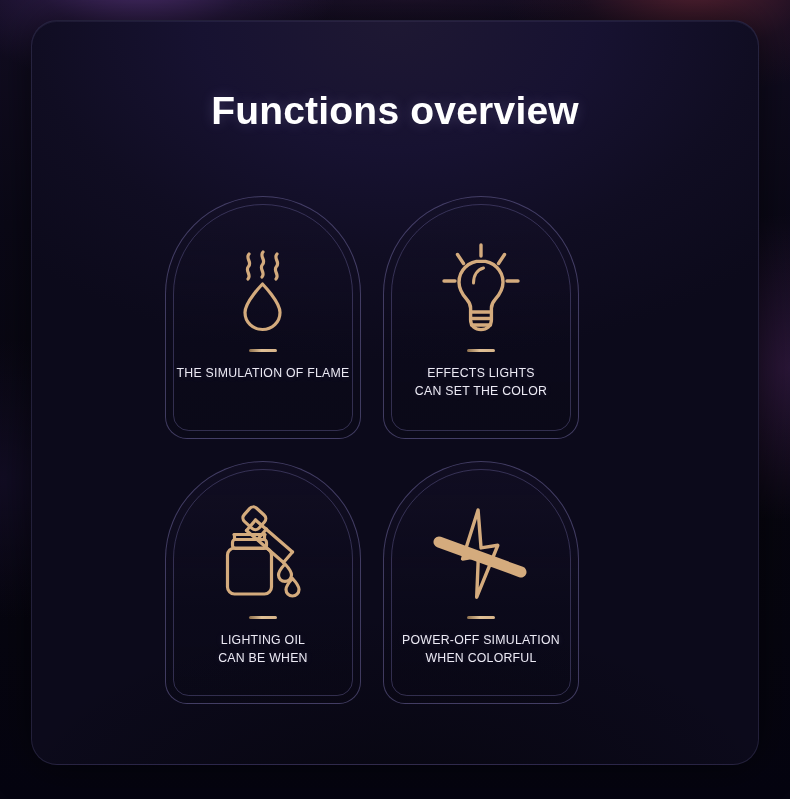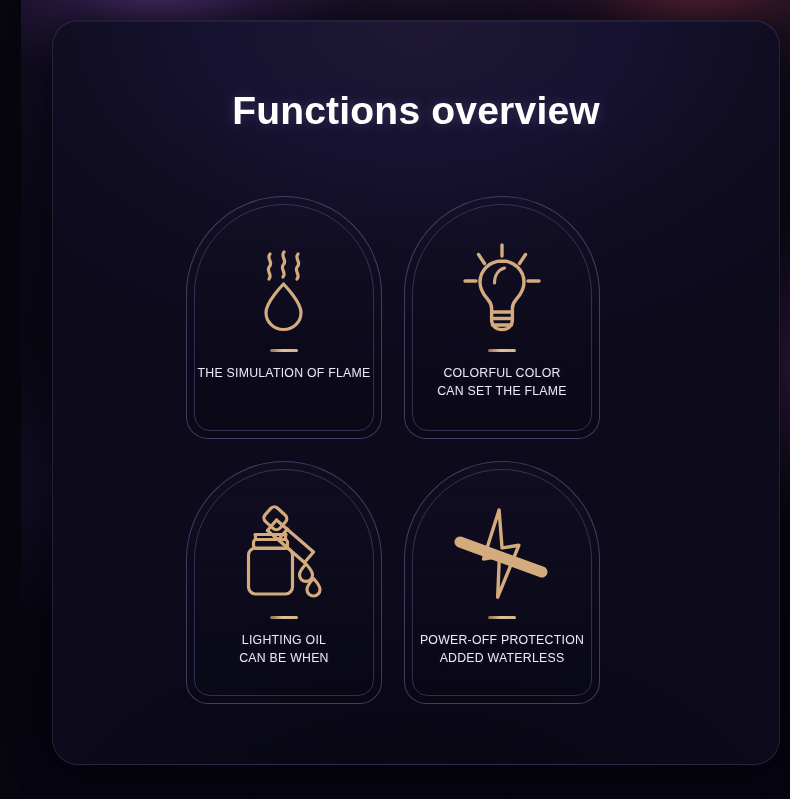--- a/index.html
+++ b/index.html
@@ -20,21 +20,20 @@
   #page-root {
     position: absolute;
     inset: 0;
     background:
       radial-gradient(ellipse 280px 170px at 18% -4%, rgba(86,52,122,0.95) 0%, rgba(60,36,90,0.45) 40%, rgba(12,9,24,0) 72%),
       radial-gradient(ellipse 300px 150px at 52% -8%, rgba(120,60,110,0.55) 0%, rgba(60,30,60,0.2) 45%, rgba(12,9,24,0) 75%),
       radial-gradient(ellipse 260px 150px at 88% -2%, rgba(132,48,60,0.60) 0%, rgba(70,26,40,0.25) 45%, rgba(12,9,24,0) 75%),
       radial-gradient(ellipse 220px 220px at 100% 46%, rgba(92,44,110,0.40) 0%, rgba(30,16,45,0) 70%),
       radial-gradient(ellipse 300px 200px at 0% 60%, rgba(20,14,40,0.8) 0%, rgba(8,6,18,0) 70%),
       linear-gradient(180deg, #120d22 0%, #0a0816 28%, #07060f 60%, #050410 100%);
-    margin-left: 21px;
   }
 
   
   .panel {
     position: absolute;
     left: 31px;
     top: 20px;
     width: 728px;
     height: 745px;
     border-radius: 26px;
@@ -196,22 +195,22 @@
                 <path d="M37.5 42 C37.5 34 41.5 28.6 47.5 27" stroke-width="3"></path>
 
                 <line x1="35.5" y1="77.5" x2="54.5" y2="77.5"></line>
                 <line x1="35.5" y1="84" x2="54.5" y2="84"></line>
                 <path d="M34.6 71 L34.6 79 C34.6 84.8 39.2 88.6 45 88.6 C50.8 88.6 55.4 84.8 55.4 79 L55.4 71" stroke-linejoin="round"></path>
               </g>
             </svg>
           </div>
           <div class="divider"></div>
           <div class="card-text">
-            <span class="ln">COLORFUL COLOR</span>
-            <span class="ln">CAN SET THE FLAME</span>
+            <span class="ln">EFFECTS LIGHTS</span>
+            <span class="ln">CAN SET THE COLOR</span>
           </div>
         </div>
       </div>
 
       <div class="card card-row2">
         <div class="inner-arch"></div>
         <div class="card-body">
           <div class="icon-wrap">
             <svg width="100" height="96" viewBox="0 0 100 96">
               <g fill="none" stroke="#d4ab7d" stroke-width="3.2" stroke-linecap="round" stroke-linejoin="round">
@@ -253,21 +252,21 @@
               <g fill="none" stroke="#d4ab7d" stroke-linecap="round" stroke-linejoin="round">
 
                 <path d="M56 6 L33 52 L49 52 L41 92 L70 44 L53 44 Z" stroke-width="3.4" transform="rotate(-9 52 50)"></path>
 
                 <path d="M10 38 L92 68" stroke-width="11"></path>
               </g>
             </svg>
           </div>
           <div class="divider"></div>
           <div class="card-text">
-            <span class="ln">POWER-OFF PROTECTION</span>
-            <span class="ln">ADDED WATERLESS</span>
+            <span class="ln">POWER-OFF SIMULATION</span>
+            <span class="ln">WHEN COLORFUL</span>
           </div>
         </div>
       </div>
 
     </div>
   </div>
 </div>
 
 </body></html>

